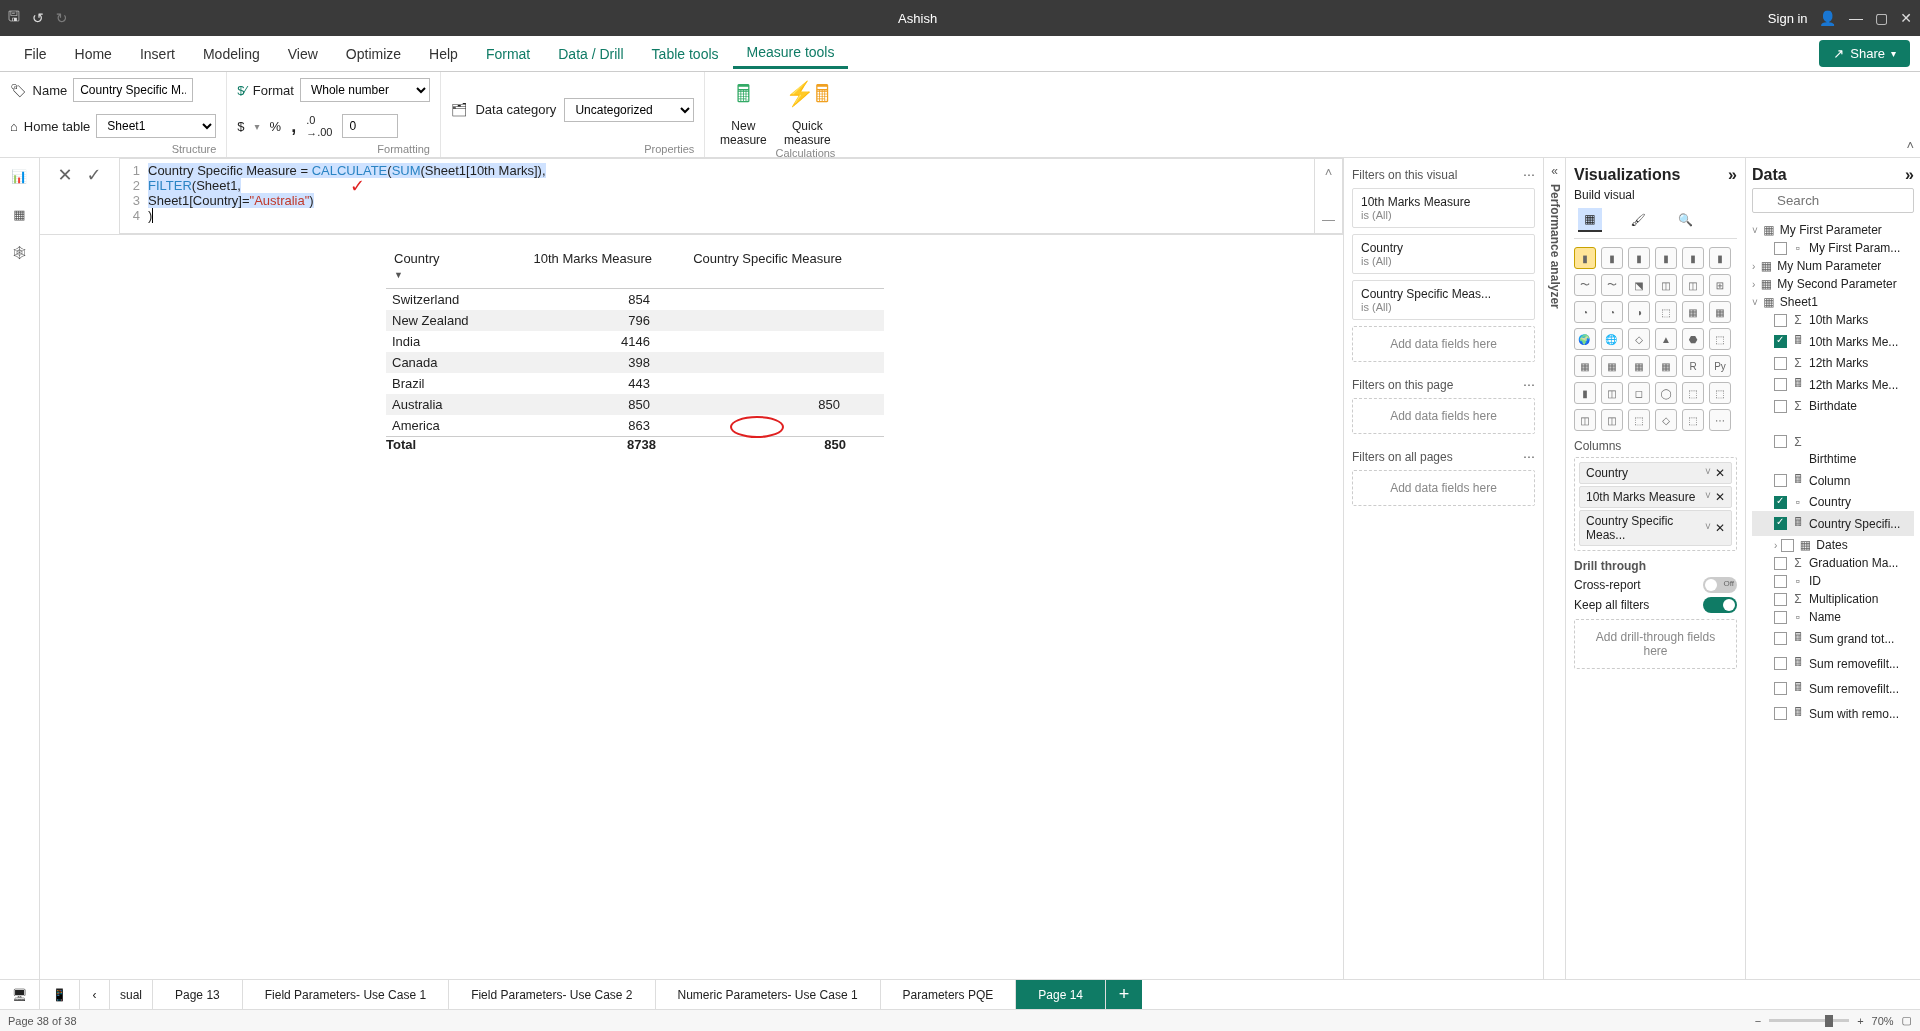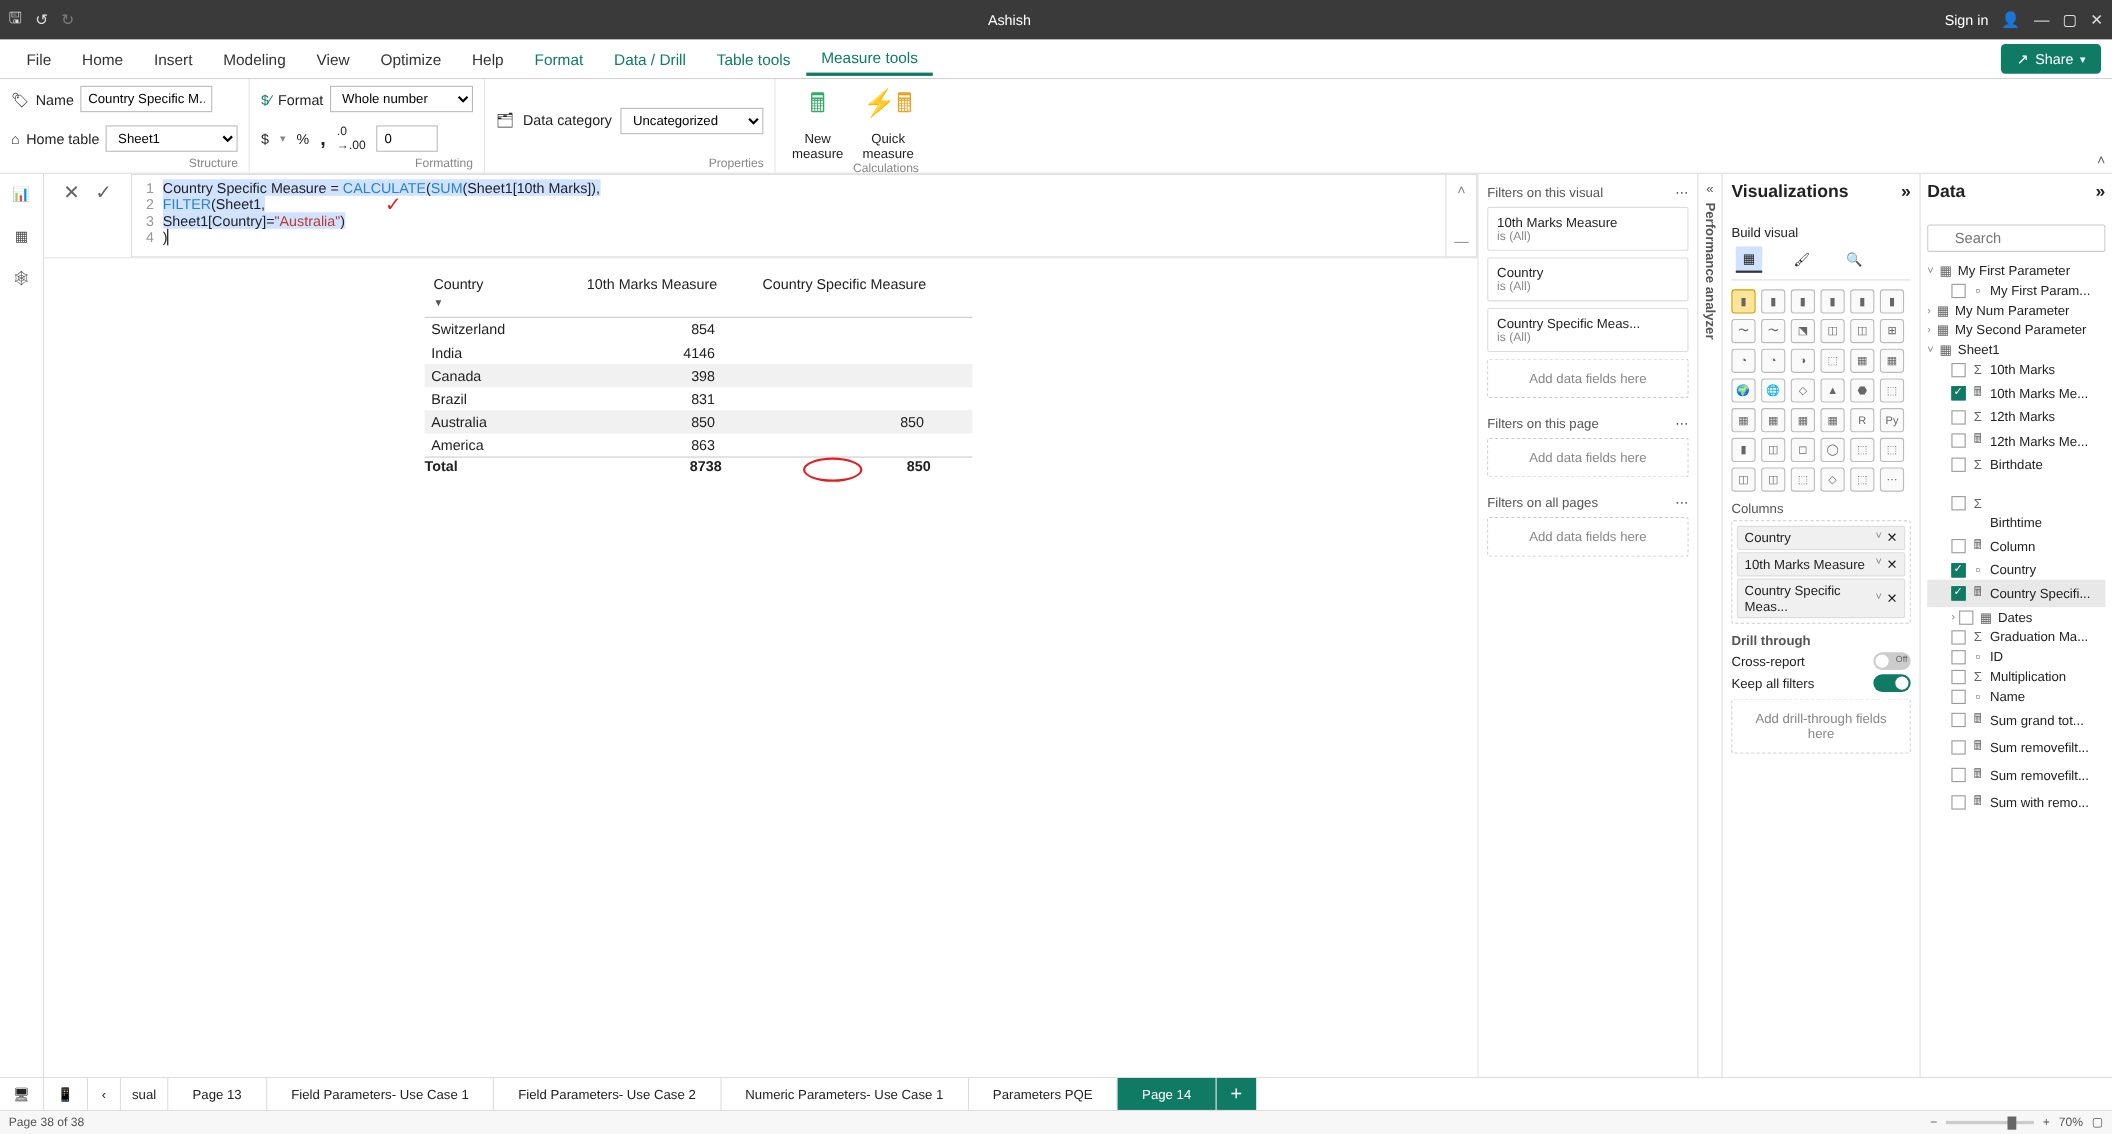--- a/index.html
+++ b/index.html
@@ -46,21 +46,21 @@
 .tv-total{display:flex;font-weight:bold;border-top:1px solid #ccc;font-size:13px;}
 .red-circle{position:absolute;border:2px solid #e02020;border-radius:50%;width:54px;height:22px; pointer-events:none;}
 .red-check{position:absolute;color:#e02020;font-size:18px;pointer-events:none;}
 .filters-pane{width:200px;border-left:1px solid #ddd;padding:10px 8px;overflow-y:auto;font-size:12px;}
 .filters-pane .f-section{margin-bottom:16px;}
 .f-title{display:flex;justify-content:space-between;align-items:center;color:#555;margin-bottom:6px;}
 .f-card{border:1px solid #ddd;border-radius:2px;padding:6px 8px;margin-bottom:6px;background:#fff;}
 .f-drop{border:1px dashed #ccc;border-radius:2px;padding:10px 8px;text-align:center;color:#888;}
 .perf-rail{width:22px;border-left:1px solid #ddd;writing-mode:vertical-rl;text-orientation:mixed;display:flex;align-items:center;justify-content:flex-start;padding-top:6px;font-size:12px;color:#555;gap:6px;}
 .viz-pane{width:180px;border-left:1px solid #ddd;padding:8px 8px;overflow-y:auto;font-size:12px;}
-.pane-header{display:flex;justify-content:space-between;align-items:center;font-size:16px;font-weight:600;margin-bottom:20px;}
+.pane-header{display:flex;justify-content:space-between;align-items:center;font-size:16px;font-weight:600;margin-bottom:4px;}
 .viz-grid{display:grid;grid-template-columns:repeat(6,22px);gap:5px;margin:8px 0;}
 .viz-chip{width:22px;height:22px;border:1px solid #bbb;border-radius:3px;background:#fafafa;cursor:pointer;display:flex;align-items:center;justify-content:center;font-size:10px;color:#666;}
 .viz-chip.sel{background:#ffe599;border-color:#c8a200;}
 .field-well{border:1px dashed #ccc;border-radius:2px;padding:2px;margin-bottom:8px;}
 .well-item{background:#f0f0f0;border:1px solid #ddd;border-radius:2px;padding:3px 6px;margin:2px;display:flex;justify-content:space-between;align-items:center;font-size:12px;}
 .toggle{display:inline-flex;align-items:center;width:34px;height:16px;border-radius:8px;background:#ccc;position:relative;}
 .toggle.on{background:#0f7b65;}
 .toggle .knob{width:12px;height:12px;background:#fff;border-radius:50%;position:absolute;top:2px;}
 .toggle.off .knob{left:2px;} .toggle.on .knob{right:2px;}
 .data-pane{width:175px;border-left:1px solid #ddd;padding:8px 6px;overflow-y:auto;font-size:12px;white-space:nowrap;}
@@ -225,33 +225,38 @@
           <div class="c1"><span>Country</span><br><span class="sort-caret">▼</span></div>
           <div class="c2">10th Marks Measure</div>
           <div class="c3">Country Specific Measure</div>
         </div>
         <div id="tvbody">
             <div class="tv-row">
               <div class="c1">Switzerland</div>
               <div class="c2">854</div>
               <div class="c3"></div>
             </div>
+            <div class="tv-row alt">
+              <div class="c1">New Zealand</div>
+              <div class="c2">796</div>
+              <div class="c3"></div>
+            </div>
             <div class="tv-row">
               <div class="c1">India</div>
               <div class="c2">4146</div>
               <div class="c3"></div>
             </div>
             <div class="tv-row alt">
               <div class="c1">Canada</div>
               <div class="c2">398</div>
               <div class="c3"></div>
             </div>
             <div class="tv-row">
               <div class="c1">Brazil</div>
-              <div class="c2">831</div>
+              <div class="c2">443</div>
               <div class="c3"></div>
             </div>
             <div class="tv-row alt">
               <div class="c1">Australia</div>
               <div class="c2">850</div>
               <div class="c3">850</div>
             </div>
             <div class="tv-row">
               <div class="c1">America</div>
               <div class="c2">863</div>

